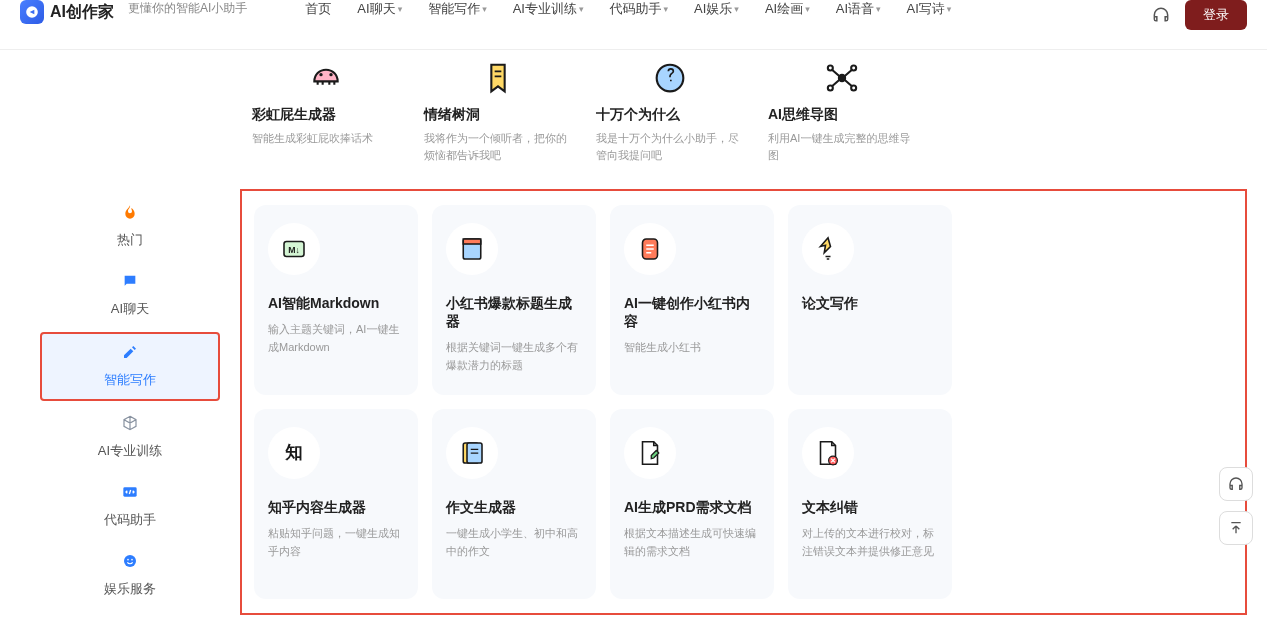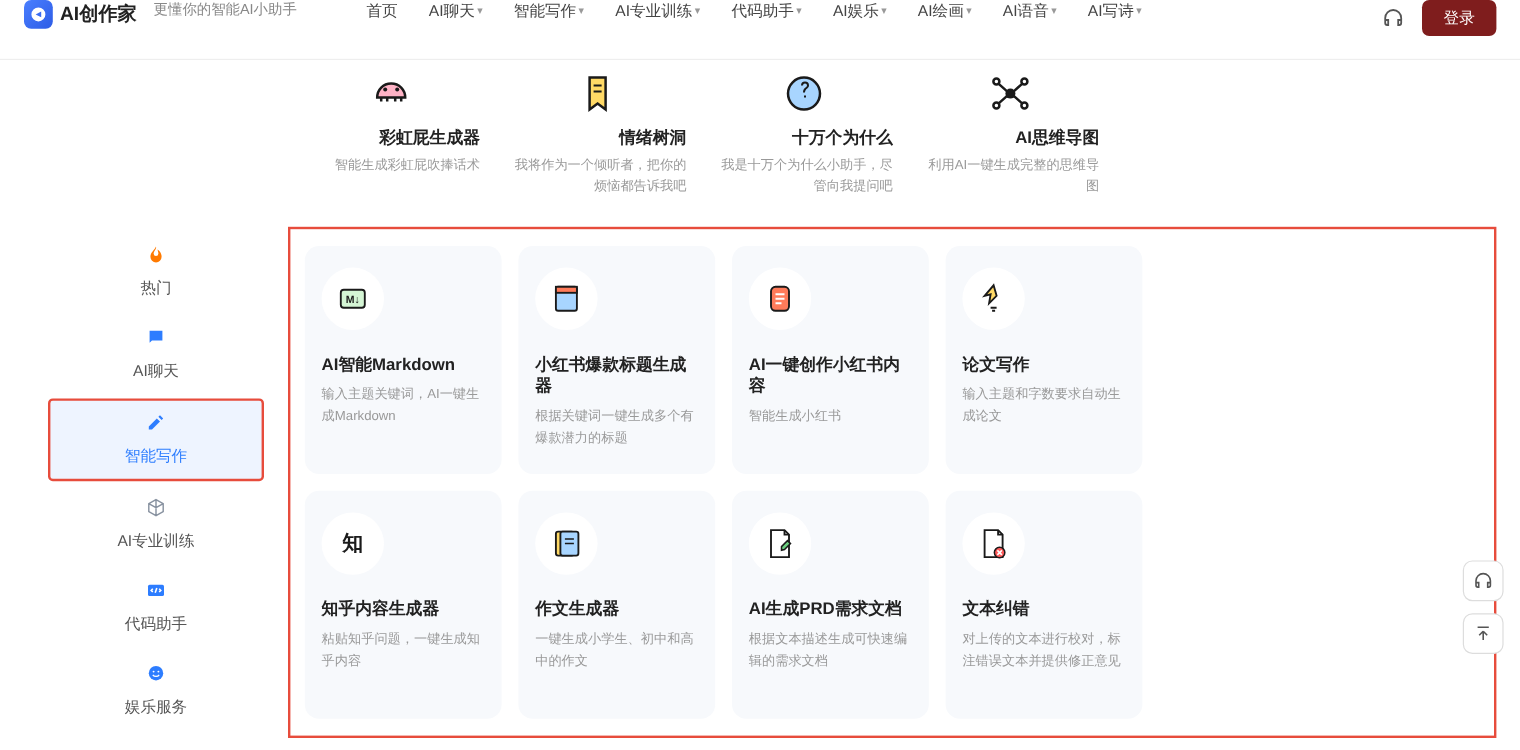--- a/index.html
+++ b/index.html
@@ -21,21 +21,21 @@
 .sidebar { width: 220px; padding: 140px 0 0 0; }
 .sidebar-inner { margin-left: 40px; }
 .side-item { display: flex; align-items: center; gap: 11px; padding: 10px 12px; font-size: 13px; color: #555; cursor: pointer; border-radius: 8px; flex-direction: column; }
 .side-item.active { background: #eef4ff; color: #2d7dff; position: relative; }
 .side-item.boxed { border: 2px solid #e74c3c; border-radius: 4px; margin: 4px 0; }
 .side-icon { width: 16px; height: 16px; display:inline-flex; align-items:center; justify-content:center; }
 .side-item:not(.boxed):not(.active) { margin: 4px 0; }
 
 .main { flex: 1; overflow: hidden; padding: 0 20px; }
 .top-row { display: grid; grid-template-columns: repeat(4, 160px); gap: 12px; justify-content: start; margin-left: 6px; }
-.mini-card { text-align: right; padding: 8px 6px; }
+.mini-card { text-align: left; padding: 8px 6px; }
 .mini-icon { width: 40px; height: 40px; margin: 0 auto 8px; }
 .mini-title { font-size: 14px; font-weight: 600; color: #222; margin-bottom: 6px; }
 .mini-desc { font-size: 11px; color: #999; line-height: 1.5; }
 
 .grid-box { border: 2px solid #e74c3c; margin-top: 18px; padding: 14px 12px; display: grid; grid-template-columns: repeat(4, 164px); gap: 14px; }
 .card { background: #f7f9fc; border-radius: 12px; padding: 18px 14px 20px; height: 190px; }
 .card-icon-wrap { width: 52px; height: 52px; border-radius: 50%; background: #fff; display: flex; align-items: center; justify-content: center; margin-bottom: 20px; }
 .card-title { font-size: 14px; font-weight: 700; color: #222; margin-bottom: 8px; }
 .card-desc { font-size: 11px; color: #999; line-height: 1.6; }
 
@@ -233,21 +233,20 @@
           <div class="card-desc">智能生成小红书</div>
         </div>
         <div class="card">
           <div class="card-icon-wrap">
             <svg width="30" height="30" viewBox="0 0 48 48">
               <path fill="#ffd966" stroke="#1a1a1a" stroke-width="2.5" d="M24 6l4 14-10 10 2-12-8 2 12-14z"></path>
               <path stroke="#1a1a1a" stroke-width="2.5" d="M20 36l8 0m-6 4l4 0"></path>
             </svg>
           </div>
           <div class="card-title">论文写作</div>
-          <div class="card-desc">输入主题和字数要求自动生成论文</div>
         </div>
         <div class="card">
           <div class="card-icon-wrap">
             <svg width="30" height="30" viewBox="0 0 48 48">
               <text x="24" y="32" font-size="28" font-weight="bold" text-anchor="middle" fill="#1a1a1a">知</text>
             </svg>
           </div>
           <div class="card-title">知乎内容生成器</div>
           <div class="card-desc">粘贴知乎问题，一键生成知乎内容</div>
         </div>

